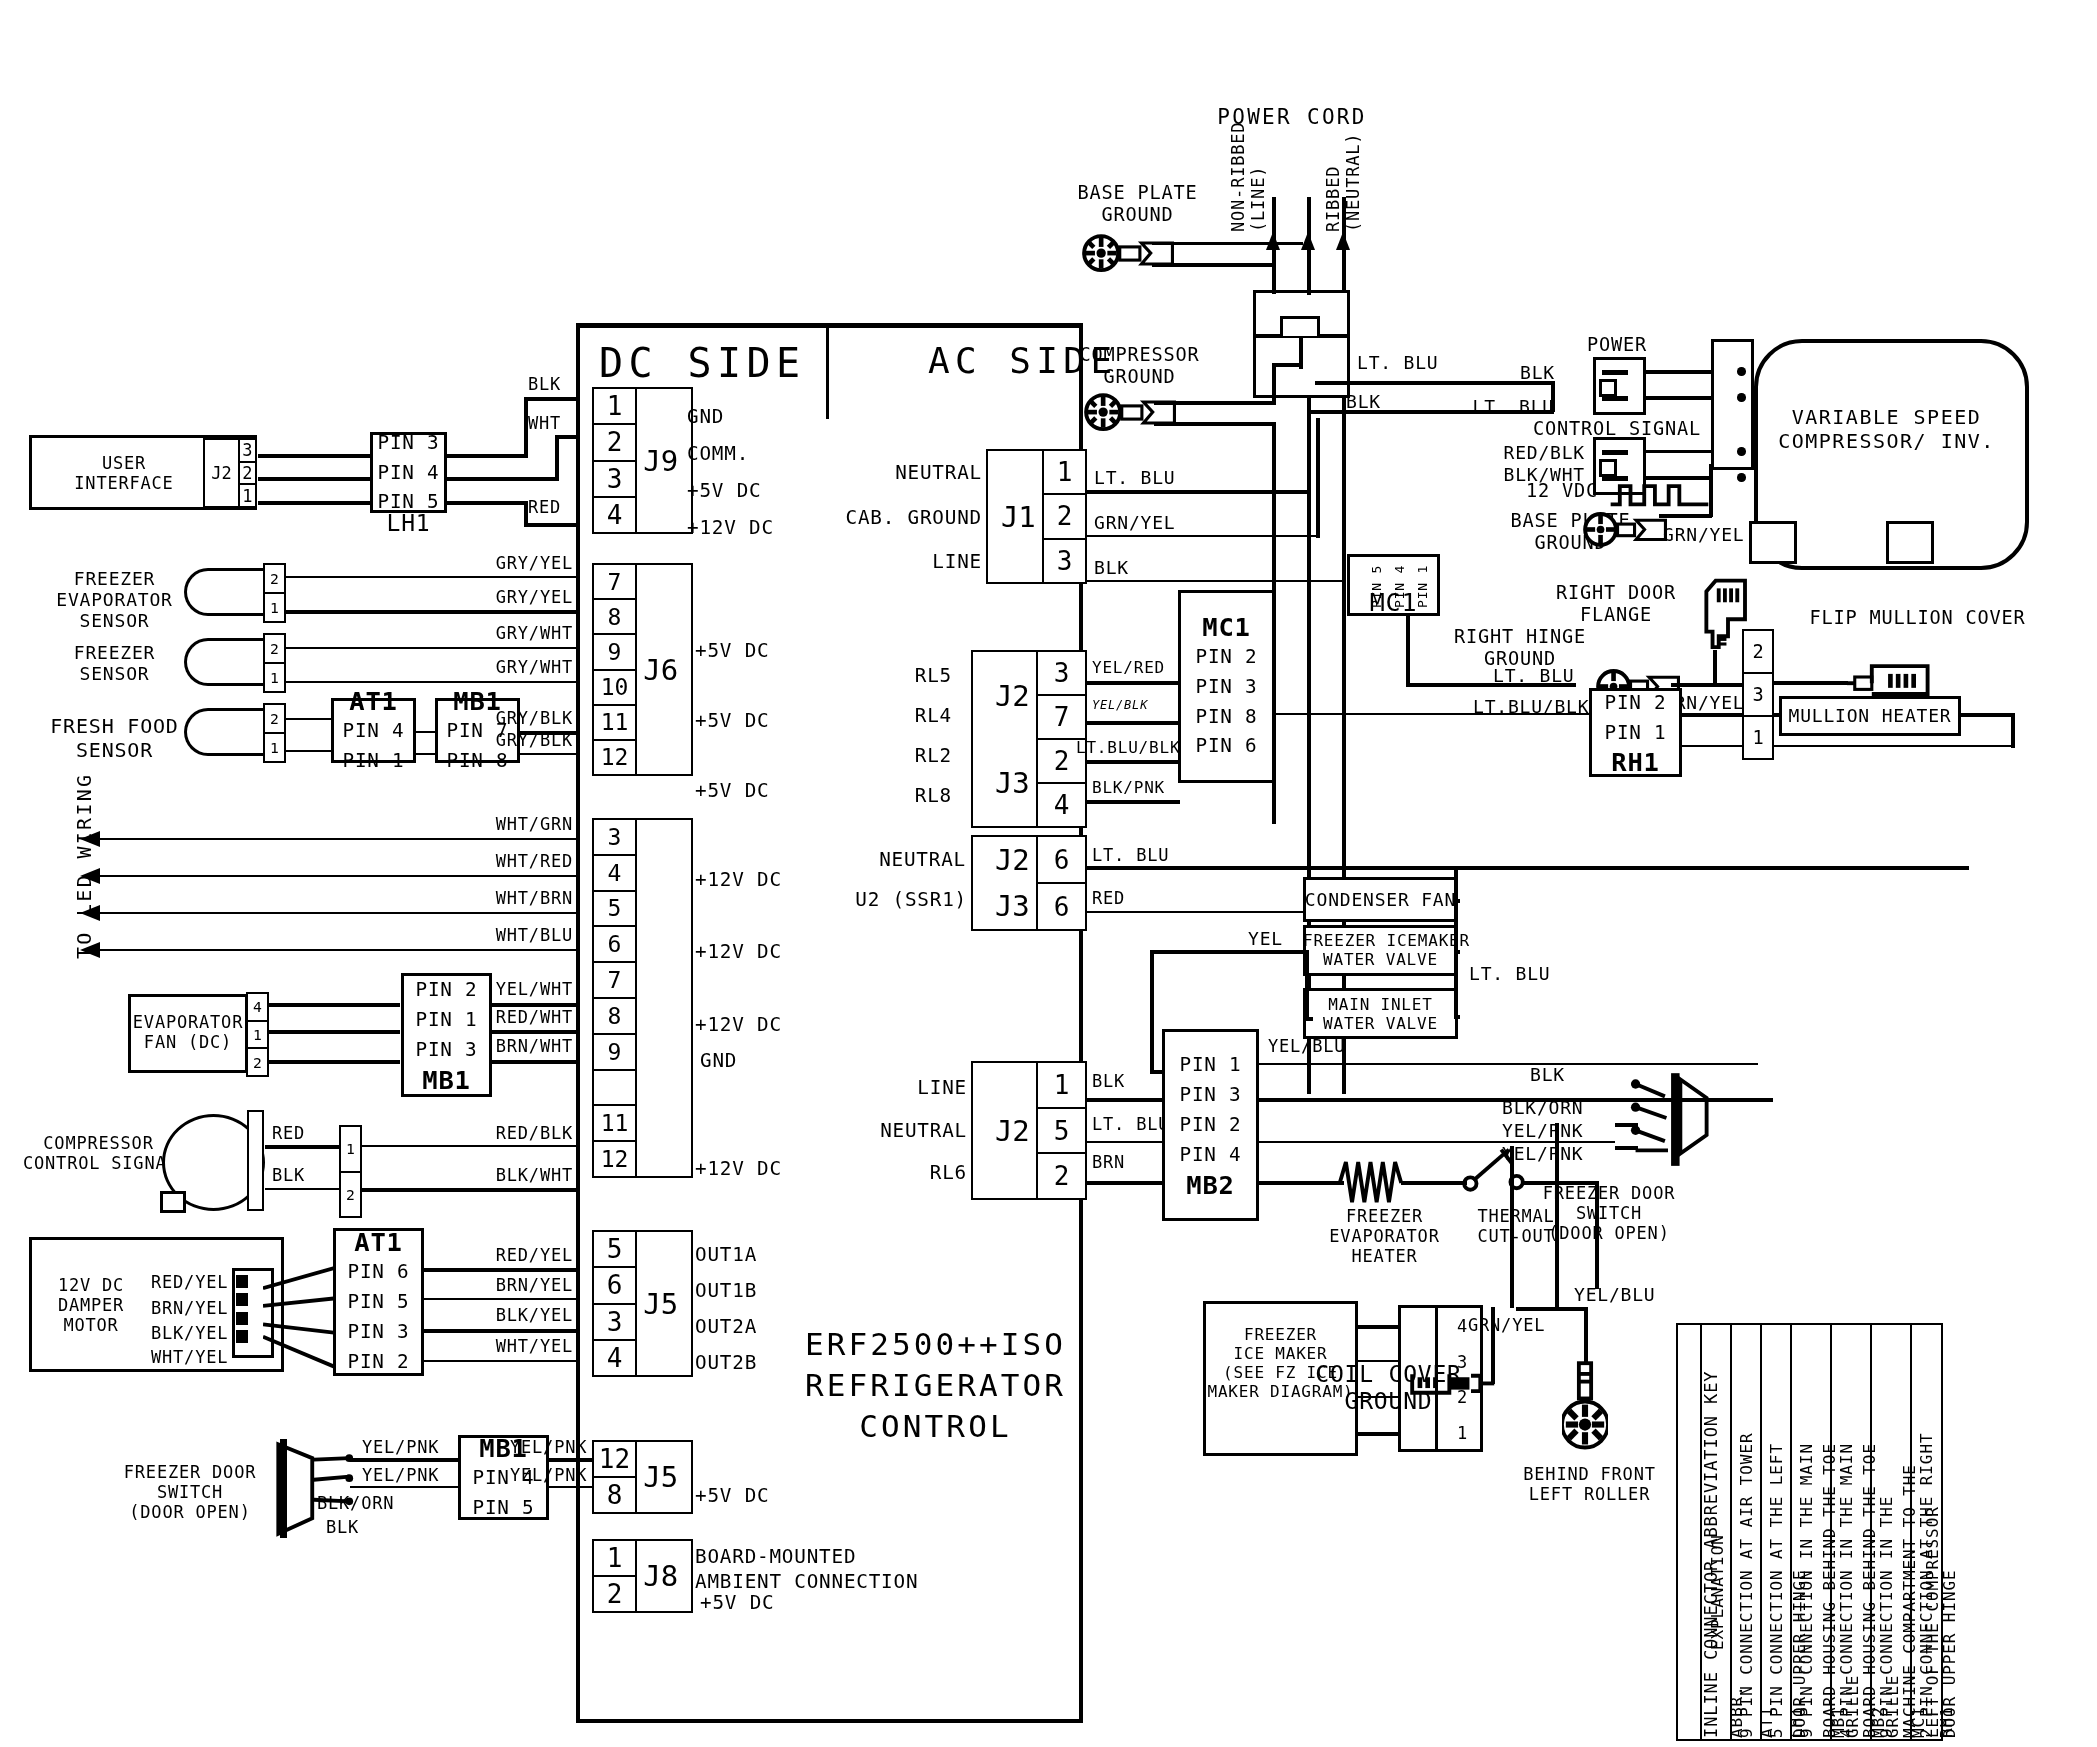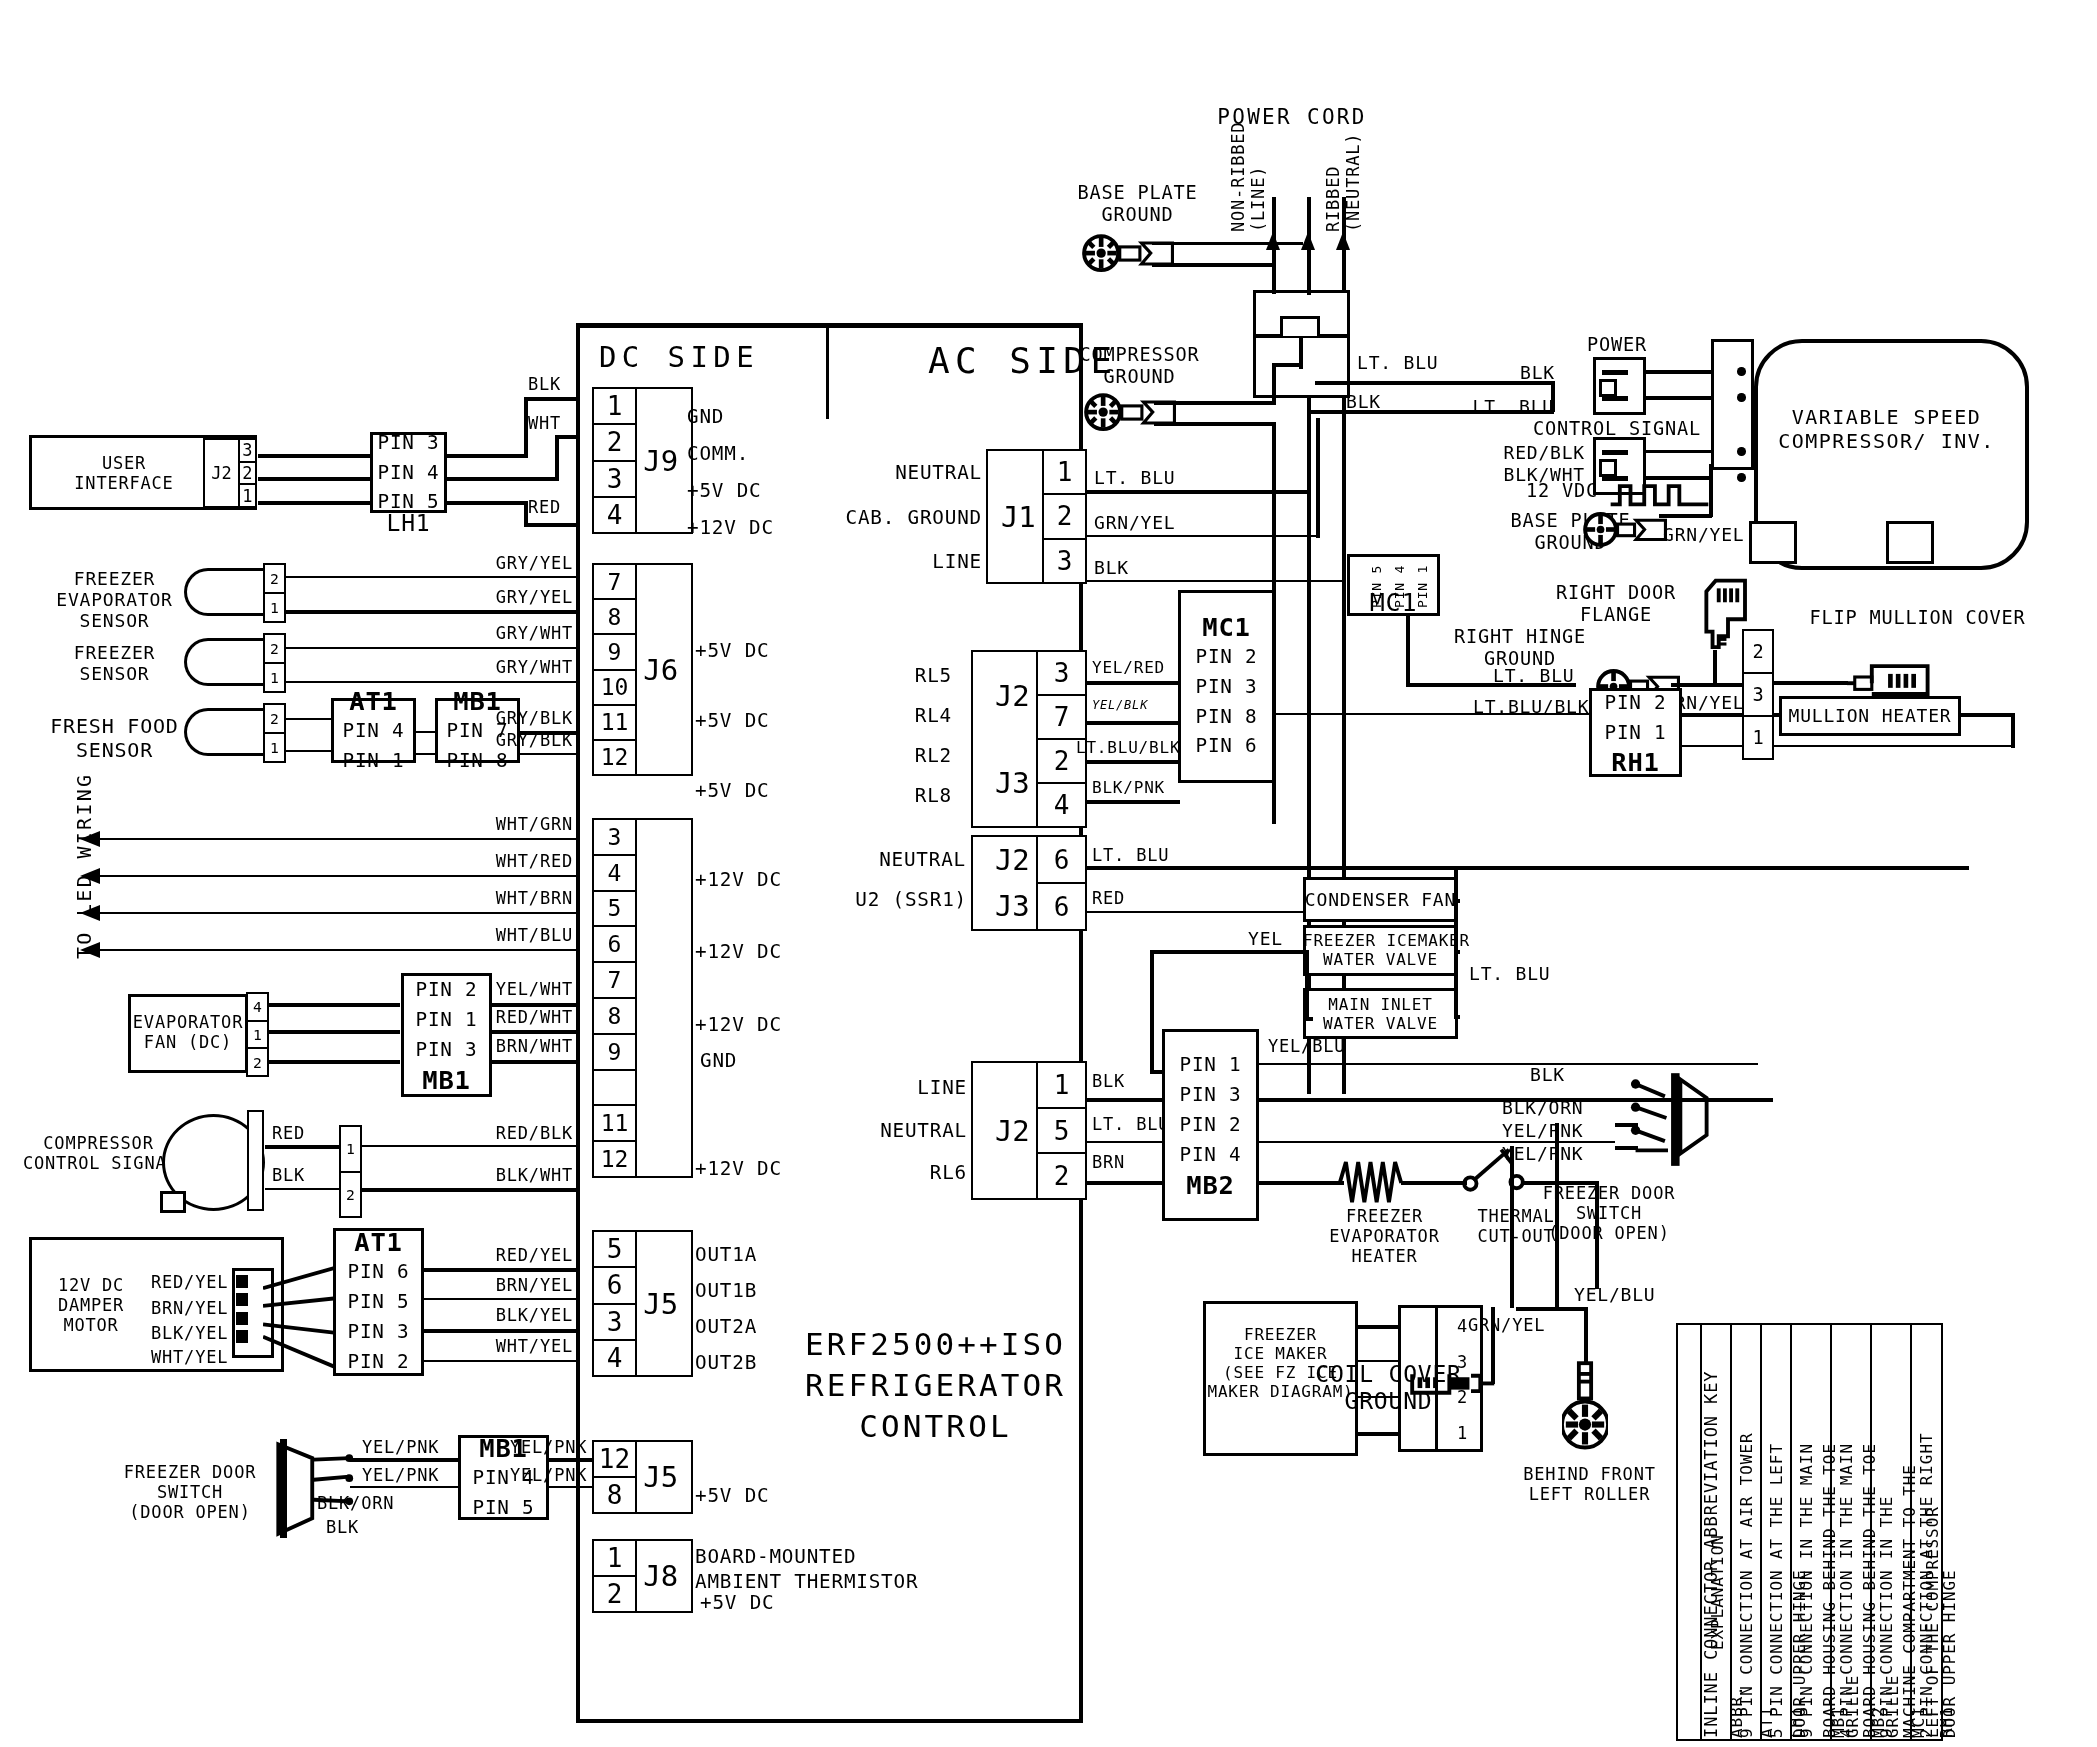--- a/index.html
+++ b/index.html
@@ -55,21 +55,21 @@
 <div id="sheet">
 
   <div class="box" style="left:576px;top:323px;width:507px;height:1400px;border-width:4.6px;"></div>
   <div class="box" style="left:1083px;top:323px;width:0px;height:0px;border:none;"></div>
 
   <div class="wire wh" style="left:576px;top:323px;width:507px;height:4.6px;"></div>
   <div class="wire wv" style="left:826px;top:328px;height:91px;width:3.1px;"></div>
 
   <div class="wire wh" style="left:826px;top:323px;width:255px;height:4.6px;"></div>
 
-  <div class="lbl" style="left:599px;top:340px;font-size:29px;letter-spacing:5.4px;">DC SIDE</div>
+  <div class="lbl" style="left:599px;top:340px;font-size:40px;letter-spacing:5.4px;">DC SIDE</div>
   <div class="lbl" style="left:928px;top:340px;font-size:36px;letter-spacing:5.4px;">AC SIDE</div>
 
   <div class="lbl c" style="left:781px;top:1326px;width:309px;font-size:31px;letter-spacing:3.1px;">ERF2500++ISO</div>
   <div class="lbl c" style="left:781px;top:1367px;width:309px;font-size:31px;letter-spacing:3.1px;">REFRIGERATOR</div>
   <div class="lbl c" style="left:781px;top:1408px;width:309px;font-size:31px;letter-spacing:3.1px;">CONTROL</div>
 
   <div class="box" style="left:29px;top:435px;width:228px;height:75px;"></div>
   <div class="lbl c" style="left:31px;top:453px;width:186px;font-size:17px;">USER
 INTERFACE</div>
 
@@ -359,21 +359,21 @@
   <div class="lbl" style="left:695px;top:1485px;font-size:19.3px;">+5V DC</div>
 
   <div class="conn" style="left:592px;top:1539px;width:101px;height:74px;">
     <div class="nums" style="width:43px;">
       <div class="n">1</div>
       <div class="n">2</div>
     </div>
     <div class="cname">J8</div>
   </div>
   <div class="lbl" style="left:695px;top:1544px;font-size:19.3px;line-height:1.3;">BOARD-MOUNTED
-AMBIENT THERMISTOR</div>
+AMBIENT CONNECTION</div>
   <div class="lbl" style="left:700px;top:1592px;font-size:19.3px;">+5V DC</div>
 
   <div class="lbl c" style="left:1176px;top:105px;width:232px;font-size:21px;letter-spacing:2.3px;">POWER CORD</div>
   <div class="lbl vert" style="left:1228px;top:232px;font-size:17px;transform:rotate(-90deg);">NON-RIBBED
 (LINE)</div>
   <div class="lbl vert" style="left:1323px;top:232px;font-size:17px;transform:rotate(-90deg);">RIBBED
 (NEUTRAL)</div>
 
   <div class="wire wv" style="left:1272px;top:197px;height:97px;"></div>
   <div class="wire wv" style="left:1307px;top:197px;height:97px;"></div>

